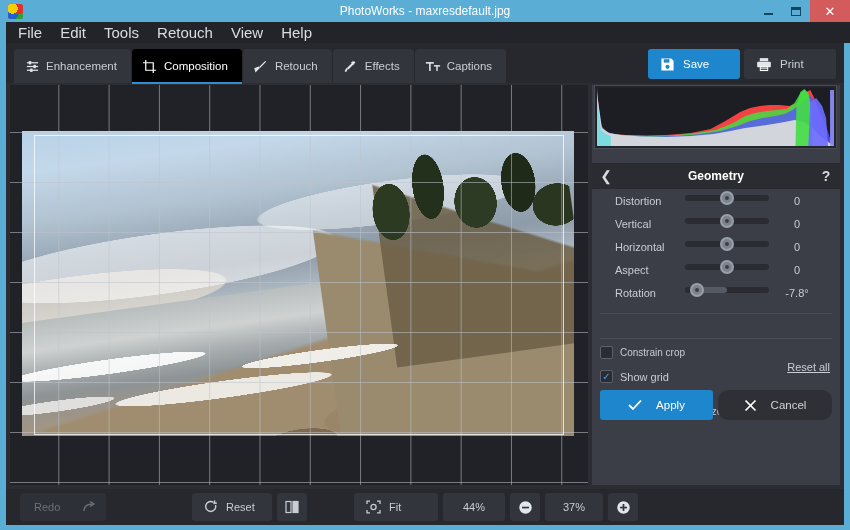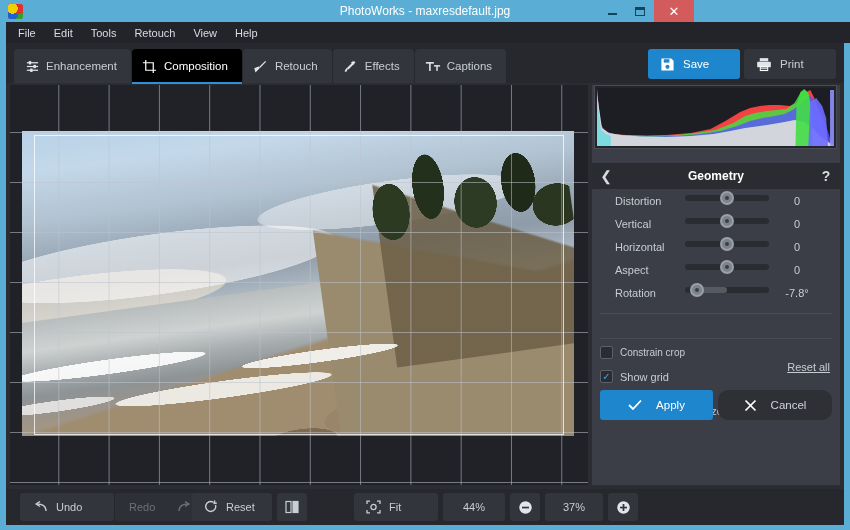--- a/index.html
+++ b/index.html
@@ -8,21 +8,21 @@
     font-family: "Liberation Sans", sans-serif;
     background: #5aaed6;
   }
   .app {
     position: relative; width: 850px; height: 530px;
     background: #5aaed6;
   }
 
   
   .titlebar {
-    position: absolute; left: 0; top: 0; width: 694px; height: 22px;
+    position: absolute; left: 0; top: 0; width: 850px; height: 22px;
     background: #5aaed6;
   }
   .tb-logo {
     position: absolute; left: 8px; top: 4px; width: 15px; height: 15px;
     border-radius: 2px;
     background:
       radial-gradient(circle at 30% 30%, #f0d000 0 35%, transparent 36%),
       radial-gradient(circle at 72% 32%, #e03030 0 35%, transparent 36%),
       radial-gradient(circle at 30% 72%, #2060d0 0 35%, transparent 36%),
       radial-gradient(circle at 72% 72%, #30a030 0 35%, transparent 36%),
@@ -43,21 +43,21 @@
   .glyph-max { width: 10px; height: 9px; border: 1.6px solid #15445c; position: relative; }
   .glyph-max:after { content: ""; position: absolute; left: 0; top: 0; right: 0; height: 2.4px; background: #15445c; }
   .glyph-close { color: #fff; font-size: 13px; line-height: 1; font-family: "DejaVu Sans", sans-serif; }
 
   
   .menubar {
     position: absolute; left: 6px; top: 22px; width: 844px; height: 21px;
     background: #22242a; display: flex; align-items: center; padding-left: 10px;
   }
   .menu-item {
-    font-size: 11px; color: #d9dde2; margin-right: 14px; padding: 2px 2px;
+    font-size: 15px; color: #d9dde2; margin-right: 14px; padding: 2px 2px;
   }
 
   
   .body-bg {
     position: absolute; left: 6px; top: 43px; width: 838px; height: 482px;
     background: #2b2d33;
   }
 
   
   .tabbar {
@@ -512,29 +512,20 @@
           </svg>
         </span>
         <span>Cancel</span>
       </div>
     </div>
   </div>
 
   <div class="bottombar">
 
     <div class="bgroup" style="left:14px;">
-      <div class="bbtn" style="width:94px; justify-content:flex-start; padding-left:14px;">
-        <span class="icn">
-          <svg width="14" height="12" viewBox="0 0 14 12" fill="none" stroke="#c9cdd4" stroke-width="1.4">
-            <path d="M12 10 C12 5 8.5 3 3 3"></path>
-              <path d="M6 0.5 L2.2 3 L6 5.5"></path>
-          </svg>
-        </span>
-        <span>Undo</span>
-      </div>
       <div class="bbtn disabled" style="width:86px; justify-content:flex-start; padding-left:14px; background:#2d3037;">
         <span>Redo</span>
         <span class="icn" style="margin-left:auto;">
           <svg width="14" height="12" viewBox="0 0 14 12" fill="none" stroke="#6c707a" stroke-width="1.4">
             <path d="M2 10 C2 5 5.5 3 11 3"></path>
               <path d="M8 0.5 L11.8 3 L8 5.5"></path>
           </svg>
         </span>
       </div>
     </div>

